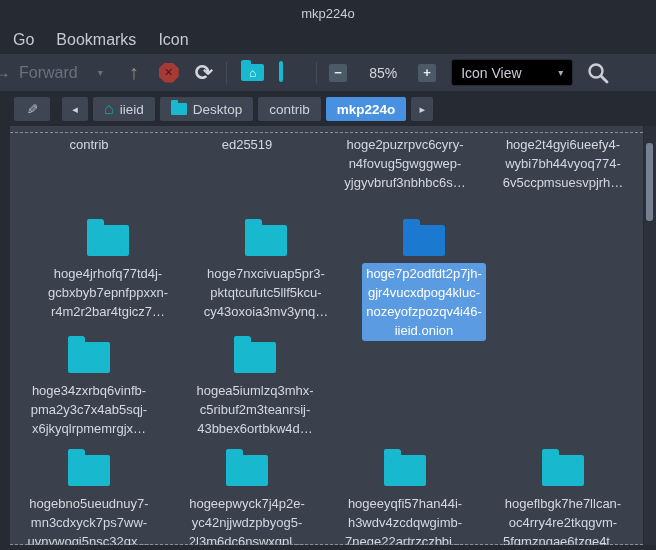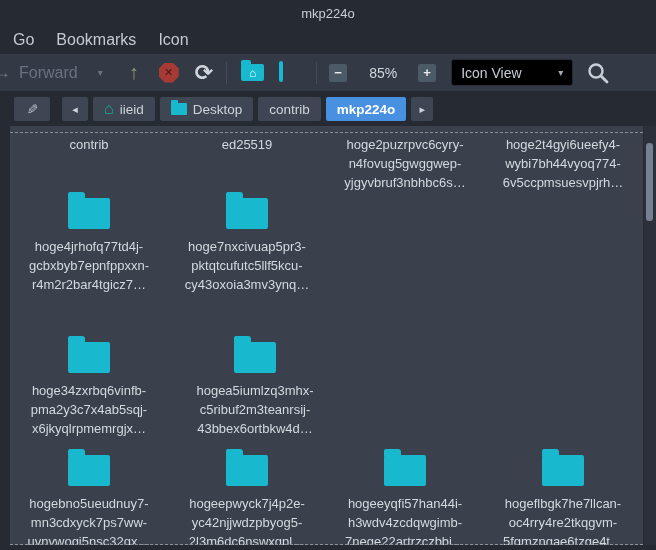--- a/index.html
+++ b/index.html
@@ -197,32 +197,39 @@
           <div class="flabel">hoge2puzrpvc6cyry-
 n4fovug5gwggwep-
 yjgyvbruf3nbhbc6s…</div>
         </div>
         <div class="fcell">
           <div class="flabel">hoge2t4gyi6ueefy4-
 wybi7bh44vyoq774-
 6v5ccpmsuesvpjrh…</div>
         </div>
       </div>
-      <div class="frow" style="top: 60px;">
+      <div class="frow" style="top: 87px; padding-left: 19px;">
         <div class="fcell">
           <div class="ficon"></div>
           <div class="flabel">hoge4jrhofq77td4j-
 gcbxbyb7epnfppxxn-
 r4m2r2bar4tgicz7…</div>
         </div>
         <div class="fcell">
           <div class="ficon"></div>
           <div class="flabel">hoge7nxcivuap5pr3-
 pktqtcufutc5llf5kcu-
 cy43oxoia3mv3ynq…</div>
+        </div>
+        <div class="fcell selected">
+          <div class="ficon"></div>
+          <div class="flabel">hoge7p2odfdt2p7jh-
+gjr4vucxdpog4kluc-
+nozeyofzpozqv4i46-
+iieid.onion</div>
         </div>
       </div>
       <div class="frow" style="top: 204px; gap: 8px;">
         <div class="fcell">
           <div class="ficon"></div>
           <div class="flabel">hoge34zxrbq6vinfb-
 pma2y3c7x4ab5sqj-
 x6jkyqlrpmemrgjx…</div>
         </div>
         <div class="fcell">

